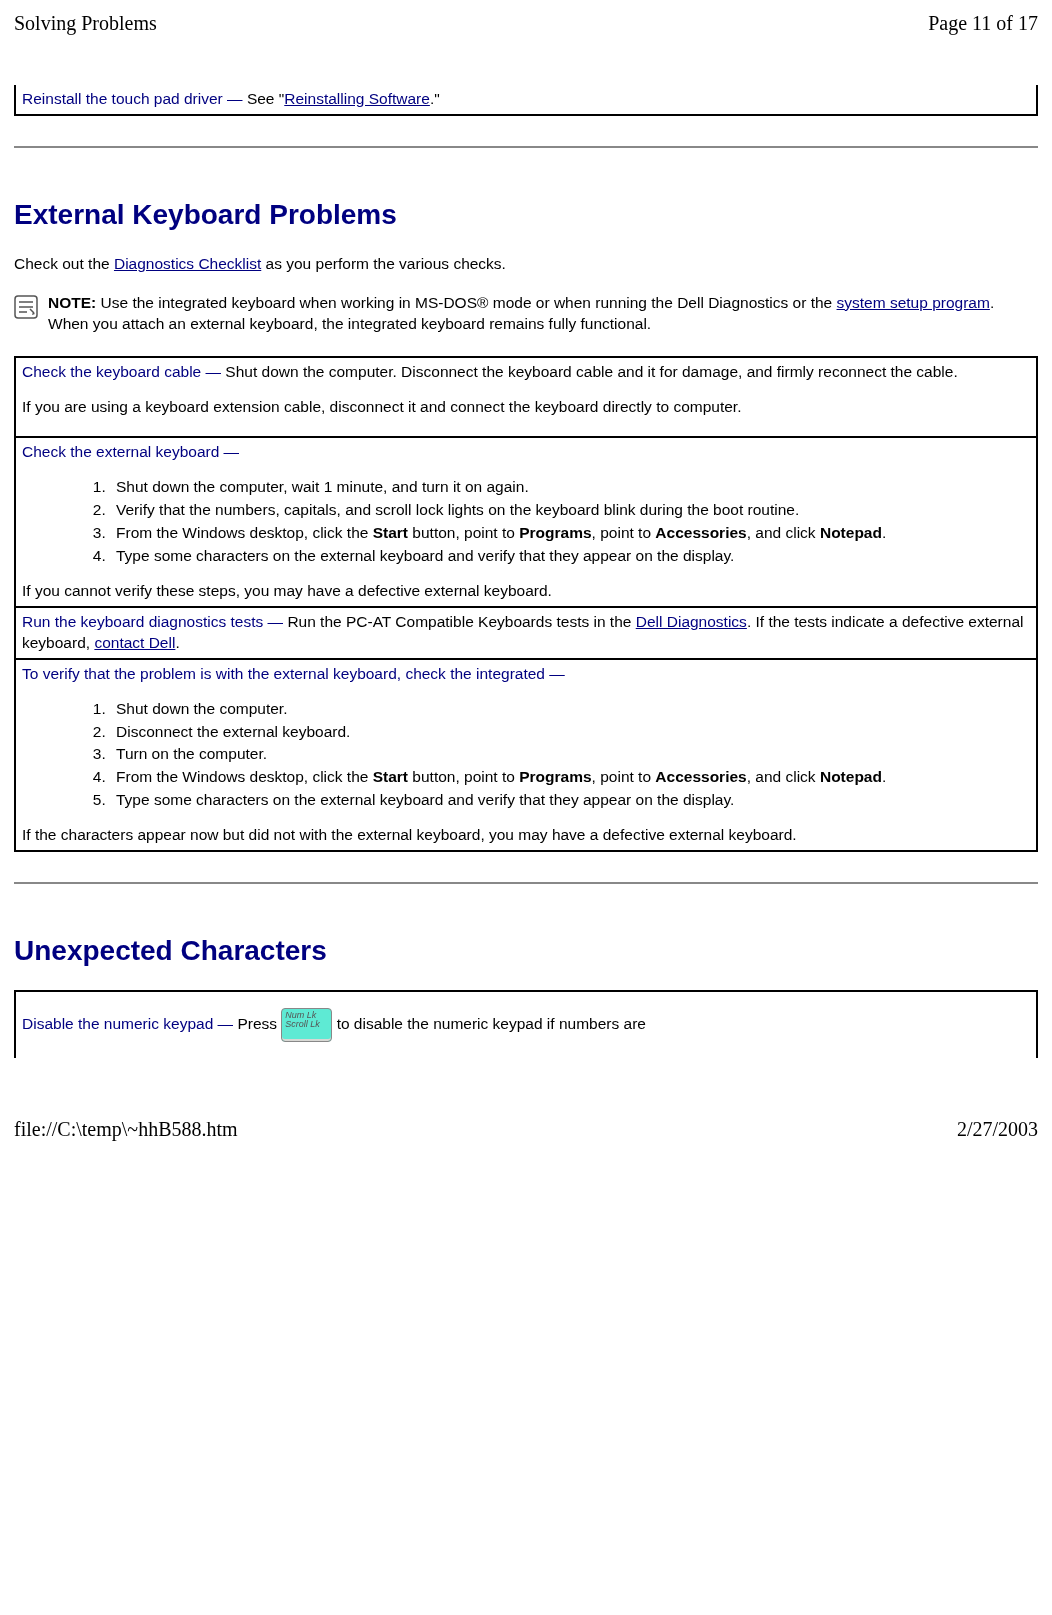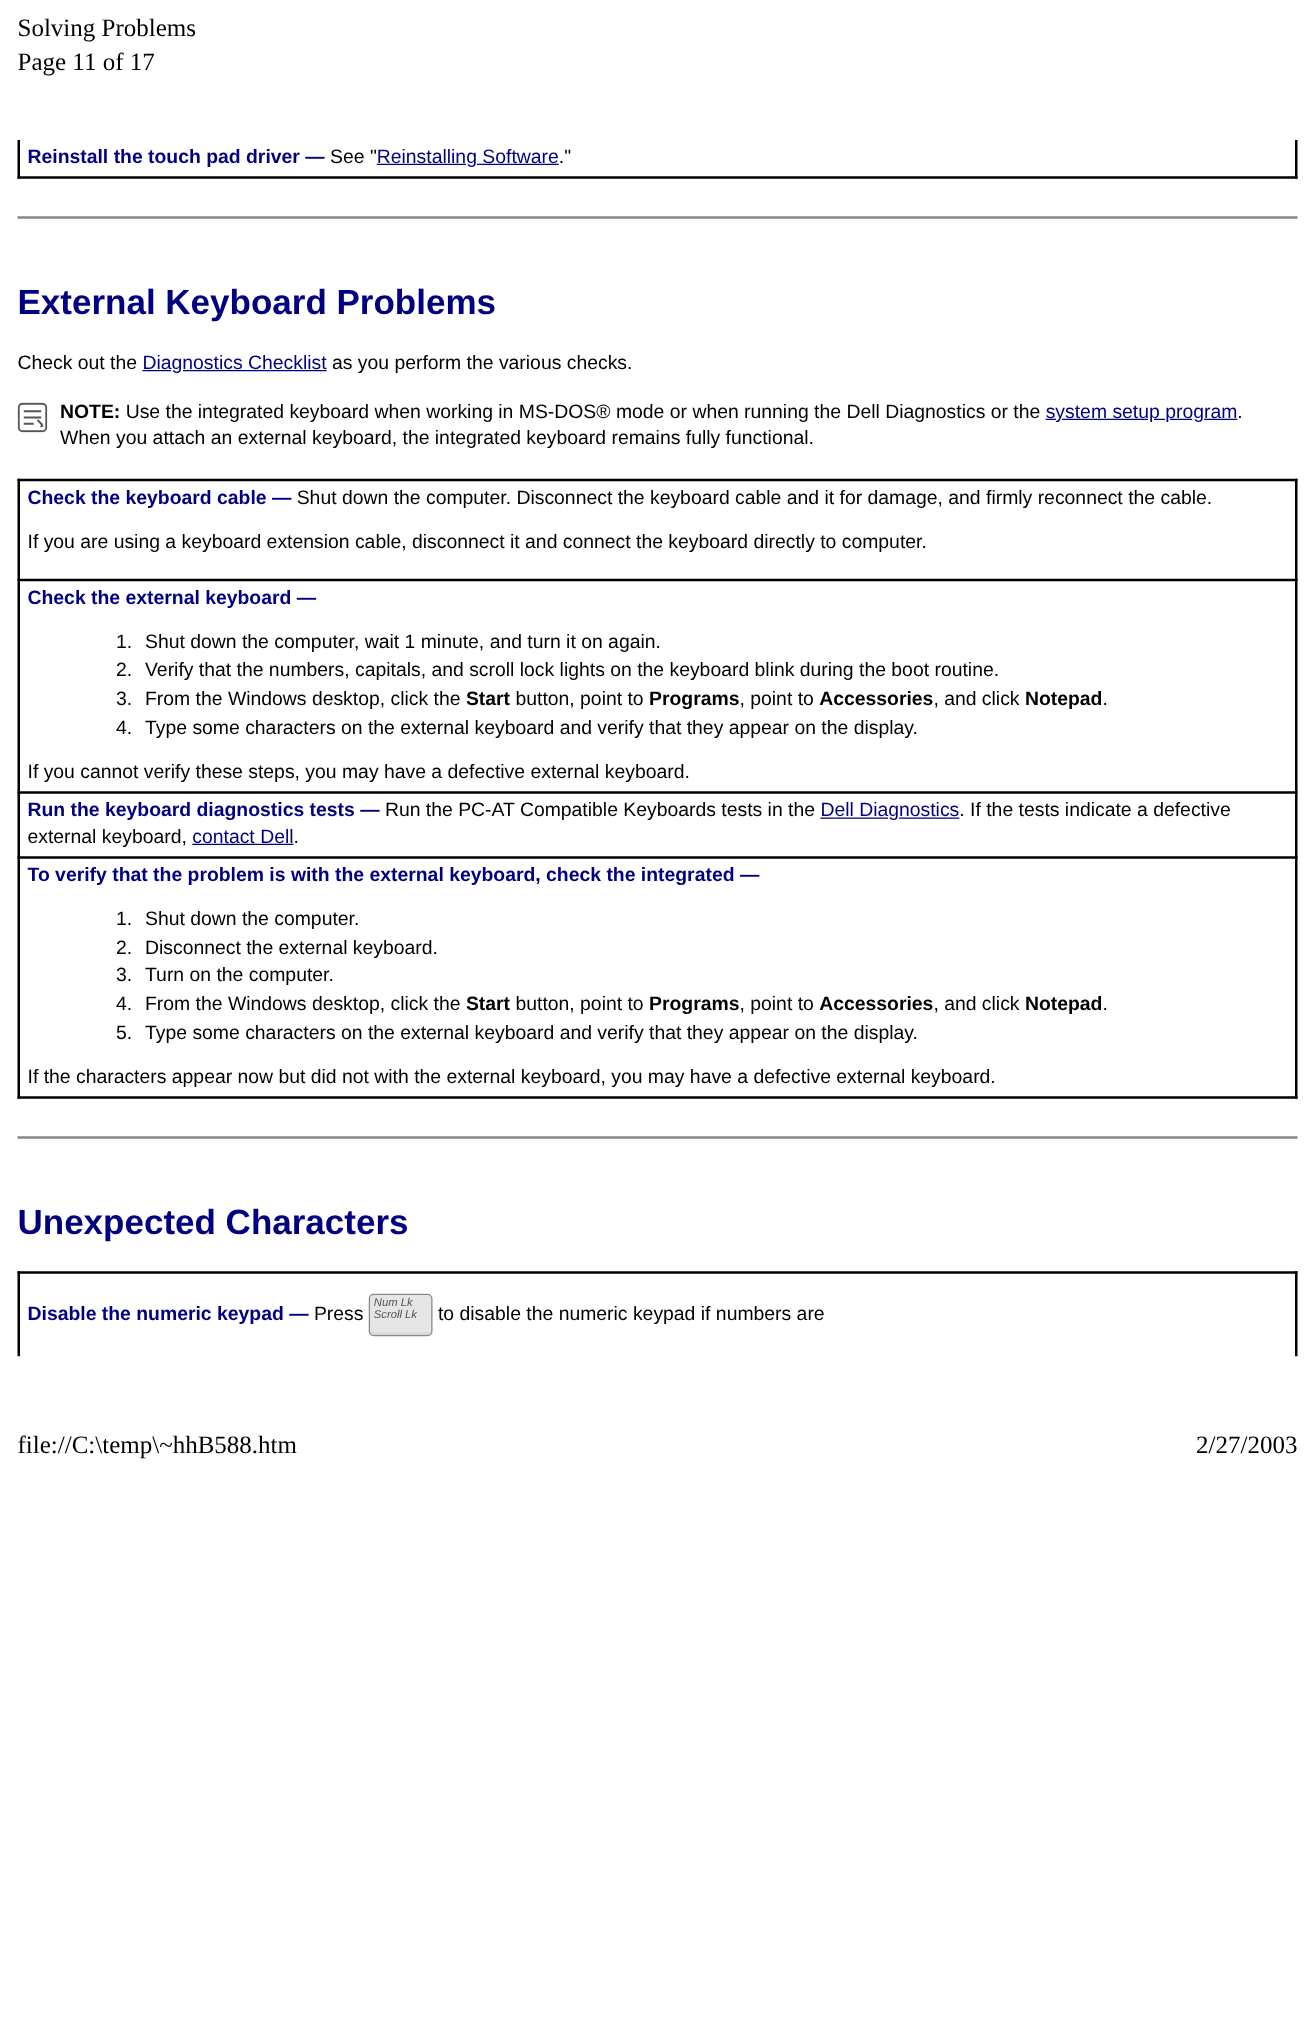--- a/index.html
+++ b/index.html
@@ -10,21 +10,20 @@
     color: #000;
     background: #fff;
     line-height: 1.35;
   }
   .header {
     display: flex;
     justify-content: space-between;
     font-family: "Times New Roman", Times, serif;
     font-size: 20px;
     margin-bottom: 48px;
-    flex-direction: column;
   }
   .footer {
     display: flex;
     justify-content: space-between;
     font-family: "Times New Roman", Times, serif;
     font-size: 20px;
     margin-top: 58px;
   }
   a.doclink {
     color: #000080;
@@ -80,42 +79,42 @@
     margin: 14px 0;
     padding-left: 48px;
   }
   ol.steps li {
     padding-left: 6px;
     margin-bottom: 2px;
     margin-left: 40px;
   }
   b.action {
     color: #000080;
-    font-weight: bold;
+    font-weight: normal;
   }
   .note-row {
     display: flex;
     align-items: flex-start;
     margin: 18px 0 22px 0;
   }
   .note-icon {
     width: 24px;
     height: 24px;
     flex-shrink: 0;
     margin-right: 10px;
     margin-top: 2px;
   }
   .note-icon svg { width: 24px; height: 24px; }
   .note-body { flex: 1; }
   .kbd-key {
     display: inline-block;
     vertical-align: middle;
     border: 1px solid #888;
     border-radius: 4px;
-    background: #e5e5e5;
+    background: #5eead4;
     width: 46px;
     height: 30px;
     font-size: 9px;
     line-height: 1;
     padding: 2px 0 0 3px;
     color: #555;
     font-family: Arial, sans-serif;
     box-shadow: inset 0 -2px 0 #d8d8d4;
   }
   p { margin: 14px 0; }

